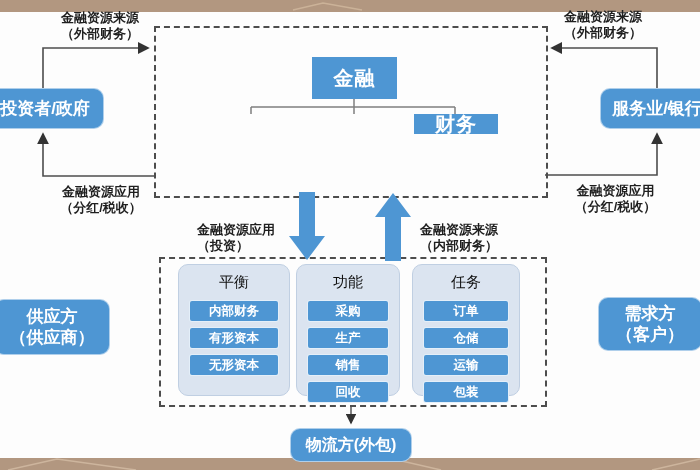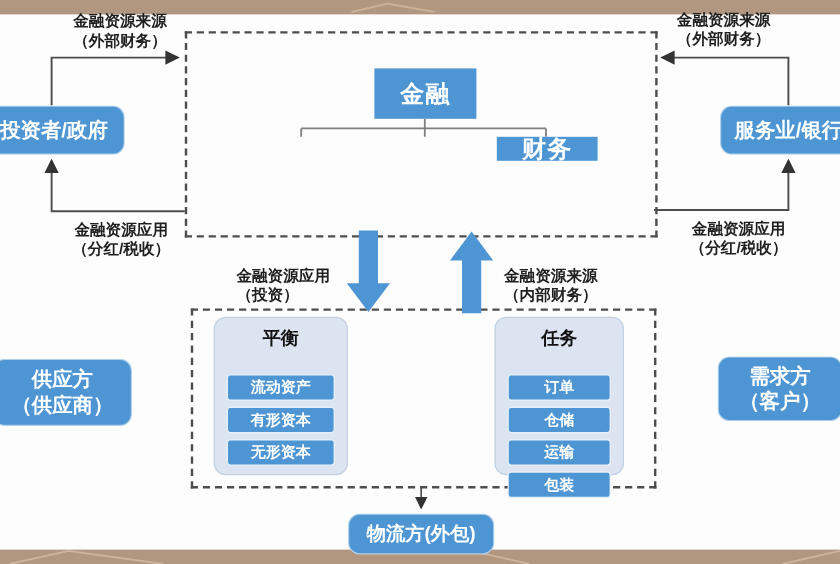--- a/index.html
+++ b/index.html
@@ -13,21 +13,21 @@
            justify-content:center;text-align:center;font-weight:bold;box-sizing:border-box;}
   .orgbox{font-size:20px;letter-spacing:1px;}
   .entity{border-radius:10px;font-size:17px;border:1px solid rgba(255,255,255,.55);}
   .entity.two{flex-direction:column;line-height:1.25;font-size:17px;}
   .lbl{position:absolute;color:#1f1f1f;font-size:13px;font-weight:600;line-height:1.2;
        text-align:center;}
   .lbl span{display:block;}
   .lbl.leftalign{text-align:left;}
   .panel{position:absolute;background:#dbe4f0;border:1px solid #c0cfe2;border-radius:10px;
          box-sizing:border-box;padding:8px 10px 9px 10px;display:flex;flex-direction:column;}
-  .panel .hd{text-align:center;font-weight:bold;color:#111;font-size:15px;margin-bottom:20px;}
+  .panel .hd{text-align:center;font-weight:normal;color:#111;font-size:15px;margin-bottom:8px;}
   .panel .btn{background:#4e96d3;border:1px solid rgba(255,255,255,.85);border-radius:3px;
          color:#fff;font-weight:bold;font-size:12.5px;text-align:center;line-height:20px;
          height:20px;margin-bottom:5px;}
   .panel .btn:last-child{margin-bottom:0;font-family:Liberation Serif, serif;}
   svg.overlay{position:absolute;left:0;top:0;z-index:5;pointer-events:none;}
 </style>
 </head>
 <body>
 
 <div class="scene">
@@ -103,23 +103,30 @@
     <span>金融资源应用</span>
     <span>（投资）</span>
   </div>
   <div class="lbl leftalign" style="left:420px;top:222px;width:110px;">
     <span>金融资源来源</span>
     <span>（内部财务）</span>
   </div>
 
   <div class="panel" style="left:178px;top:264px;width:112px;height:132px;z-index:6;">
     <div class="hd">平衡</div>
-    <div class="btn">流动资产</div>
+    <div class="btn">内部财务</div>
     <div class="btn">有形资本</div>
     <div class="btn">无形资本</div>
+  </div>
+  <div class="panel" style="left:296px;top:264px;width:104px;height:132px;z-index:6;">
+    <div class="hd">功能</div>
+    <div class="btn">采购</div>
+    <div class="btn">生产</div>
+    <div class="btn">销售</div>
+    <div class="btn">回收</div>
   </div>
   <div class="panel" style="left:412px;top:264px;width:108px;height:132px;z-index:6;">
     <div class="hd">任务</div>
     <div class="btn">订单</div>
     <div class="btn">仓储</div>
     <div class="btn">运输</div>
     <div class="btn">包装</div>
   </div>
 
 </div>

